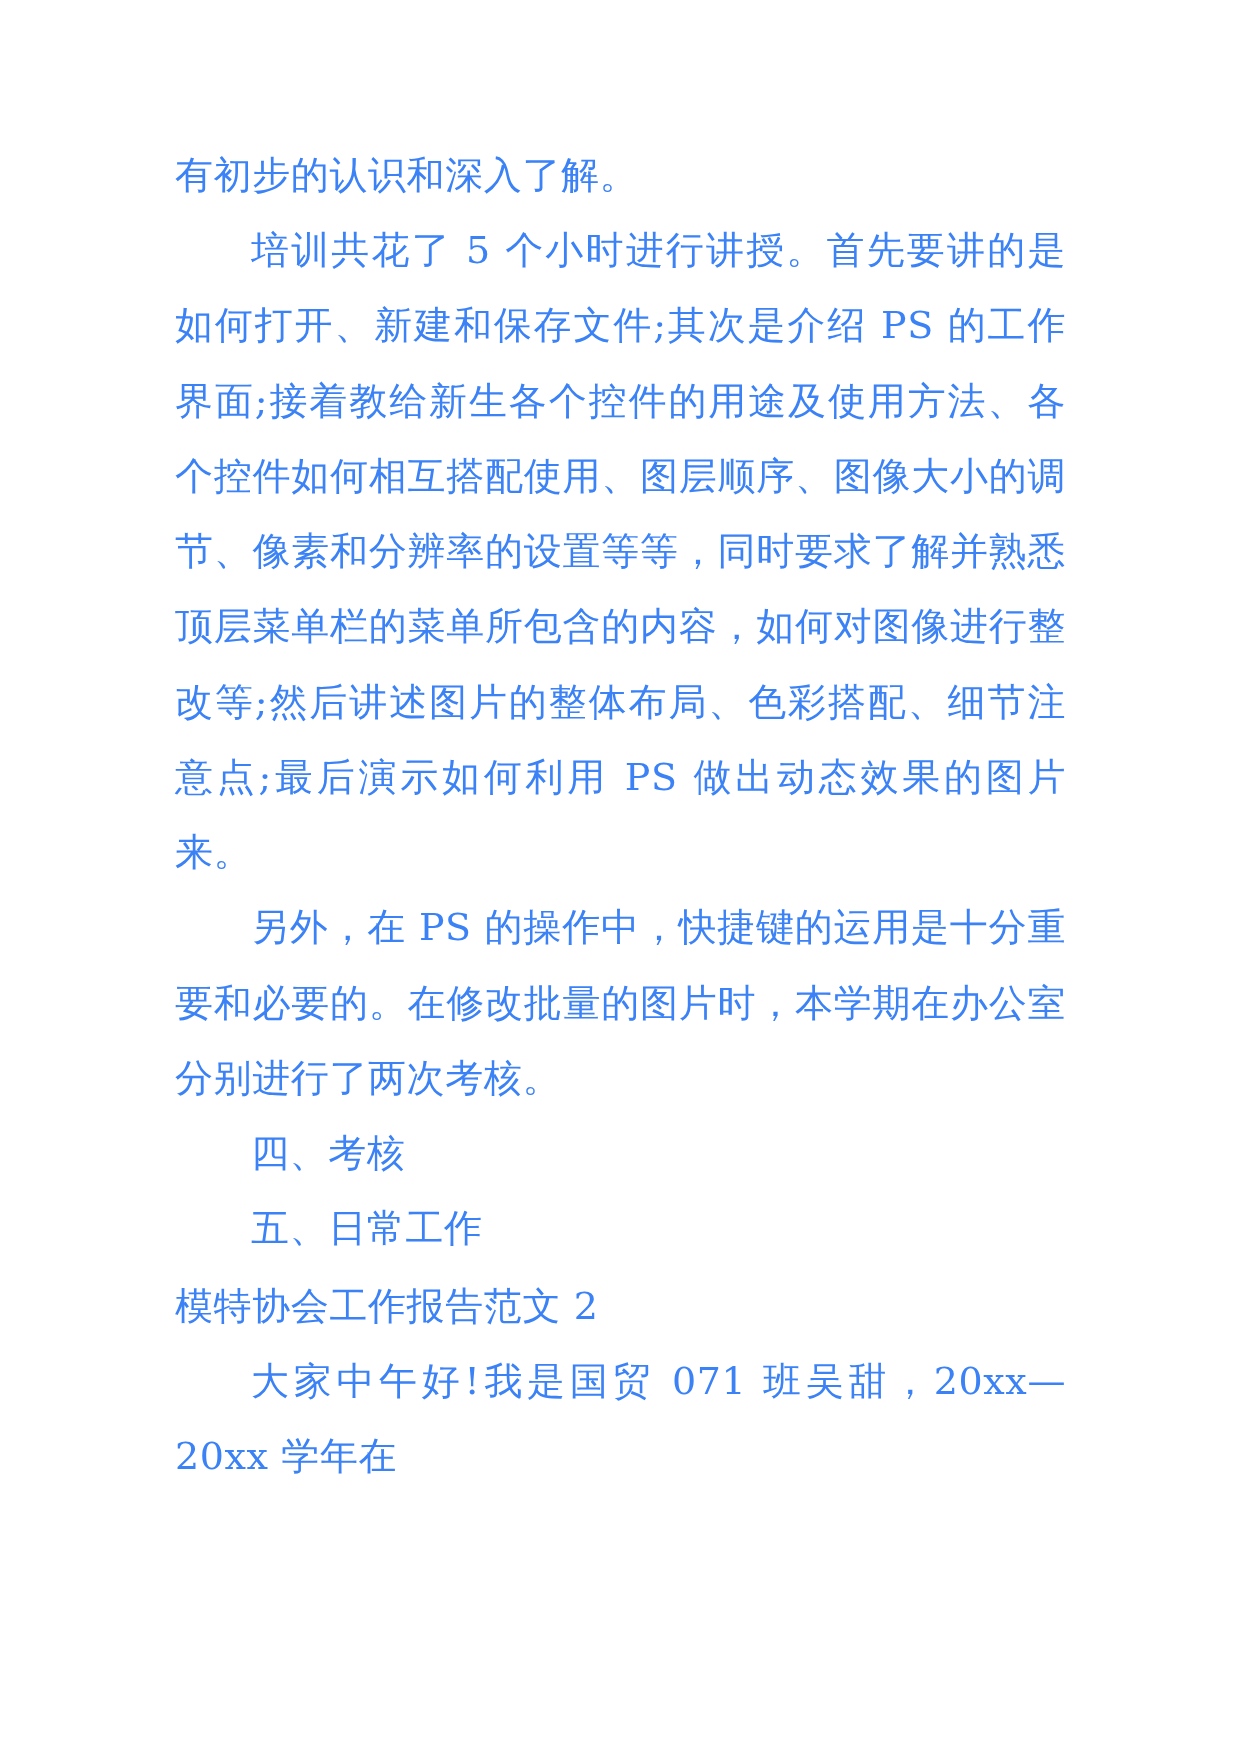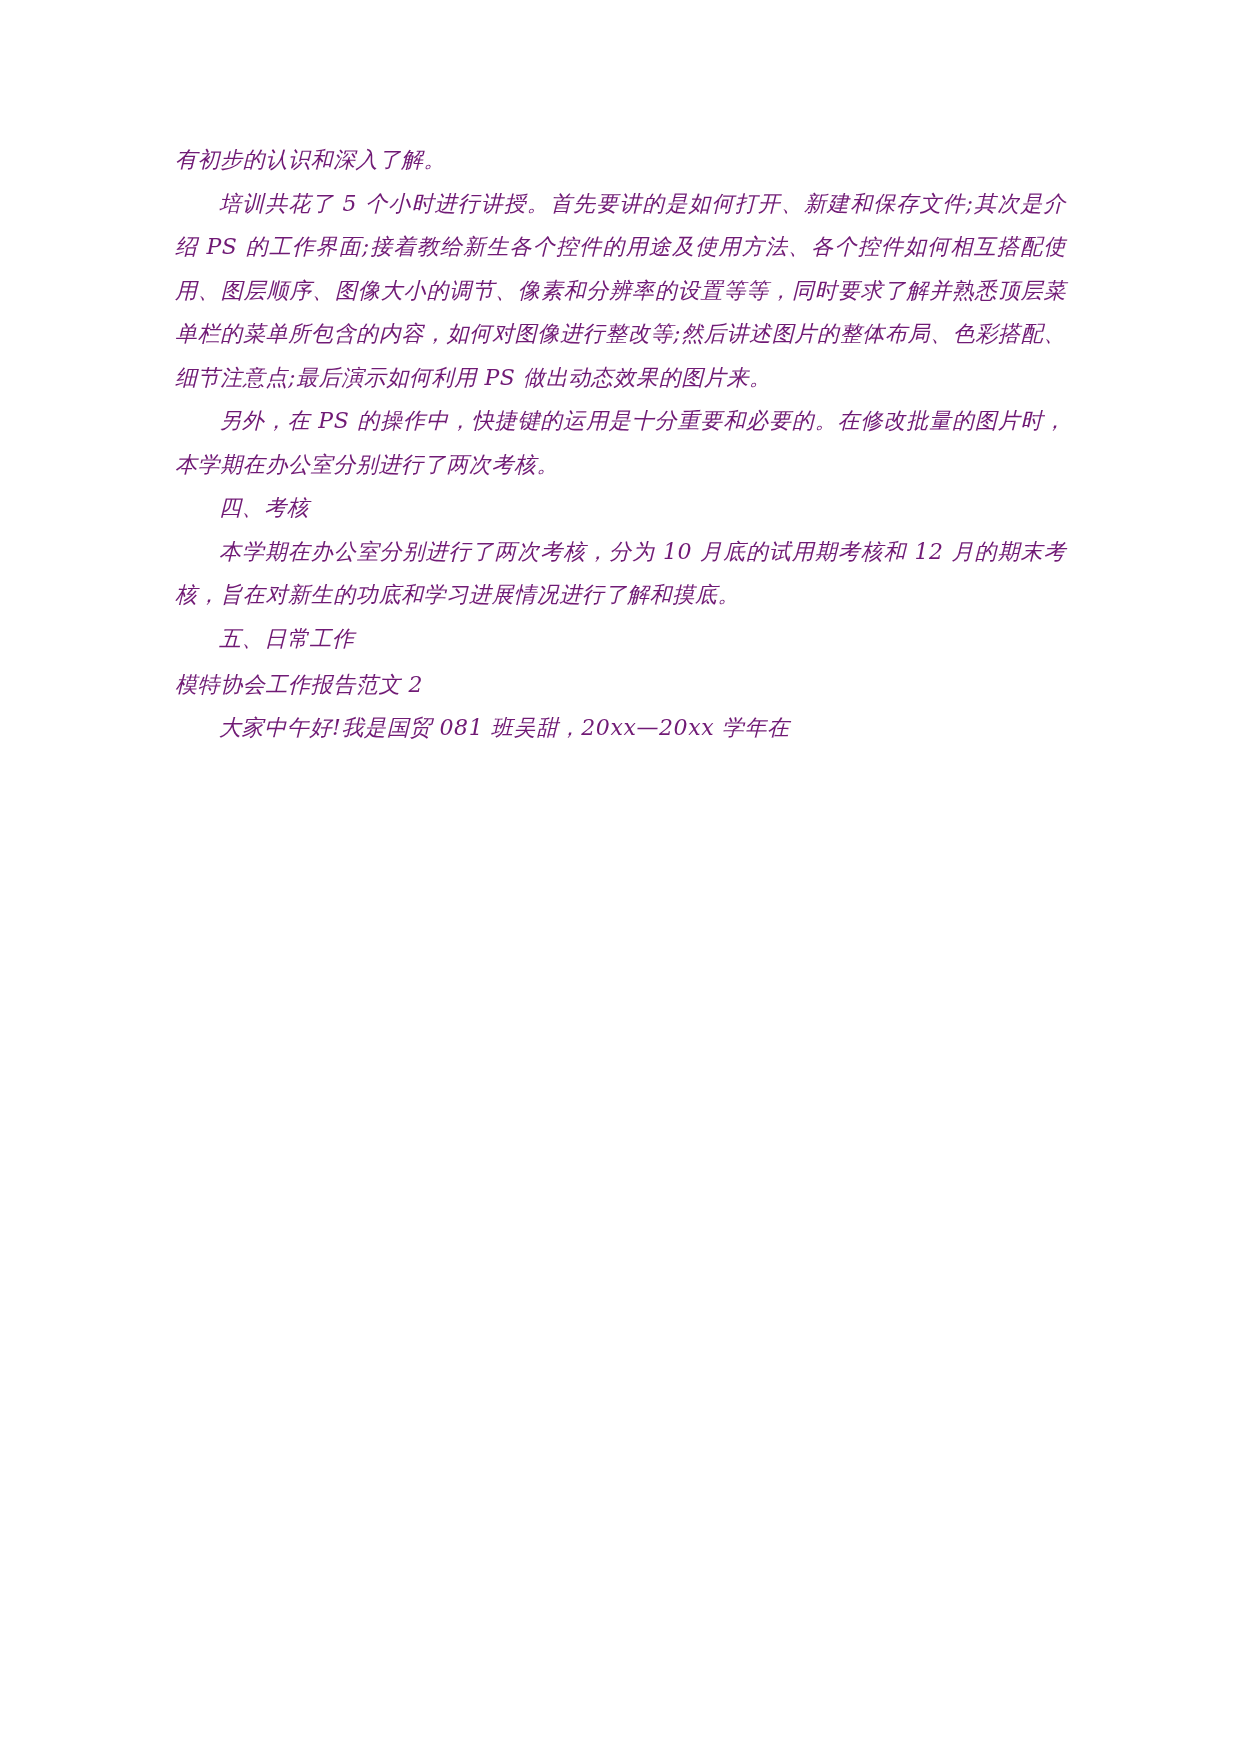--- a/index.html
+++ b/index.html
@@ -16,27 +16,26 @@
   }
   .page {
     position: relative;
     width: 1241px;
     height: 1754px;
     box-sizing: border-box;
     padding: 138px 175px 60px 175px;
     background: #ffffff;
   }
   .doc-body {
-    font-size: 22px;
+    font-size: 38px;
     line-height: 1.98;
     letter-spacing: 0.6px;
     text-align: justify;
     text-justify: inter-ideograph;
-    color: #701a75;
-    font-style: italic;
+    color: #3b82f6;
   }
   p {
     margin: 0;
     padding: 0;
   }
   p.indent {
     text-indent: 2em;
   }
   p.noindent {
     text-indent: 0;
@@ -47,18 +46,17 @@
 </style>
 </head>
 <body>
 
 <div class="page">
   <div class="doc-body">
     <p class="noindent">有初步的认识和深入了解。</p>
     <p class="indent">培训共花了 5 个小时进行讲授。首先要讲的是如何打开、新建和保存文件;其次是介绍 PS 的工作界面;接着教给新生各个控件的用途及使用方法、各个控件如何相互搭配使用、图层顺序、图像大小的调节、像素和分辨率的设置等等，同时要求了解并熟悉顶层菜单栏的菜单所包含的内容，如何对图像进行整改等;然后讲述图片的整体布局、色彩搭配、细节注意点;最后演示如何利用 PS 做出动态效果的图片来。</p>
     <p class="indent">另外，在 PS 的操作中，快捷键的运用是十分重要和必要的。在修改批量的图片时，本学期在办公室分别进行了两次考核。</p>
     <p class="indent">四、考核</p>
-    <p class="indent">本学期在办公室分别进行了两次考核，分为 10 月底的试用期考核和 12 月的期末考核，旨在对新生的功底和学习进展情况进行了解和摸底。</p>
     <p class="indent">五、日常工作</p>
     <p class="noindent tail">模特协会工作报告范文 2</p>
-    <p class="indent">大家中午好!我是国贸 081 班吴甜，20xx—20xx 学年在</p>
+    <p class="indent">大家中午好!我是国贸 071 班吴甜，20xx—20xx 学年在</p>
   </div>
 </div>
 
 </body></html>

